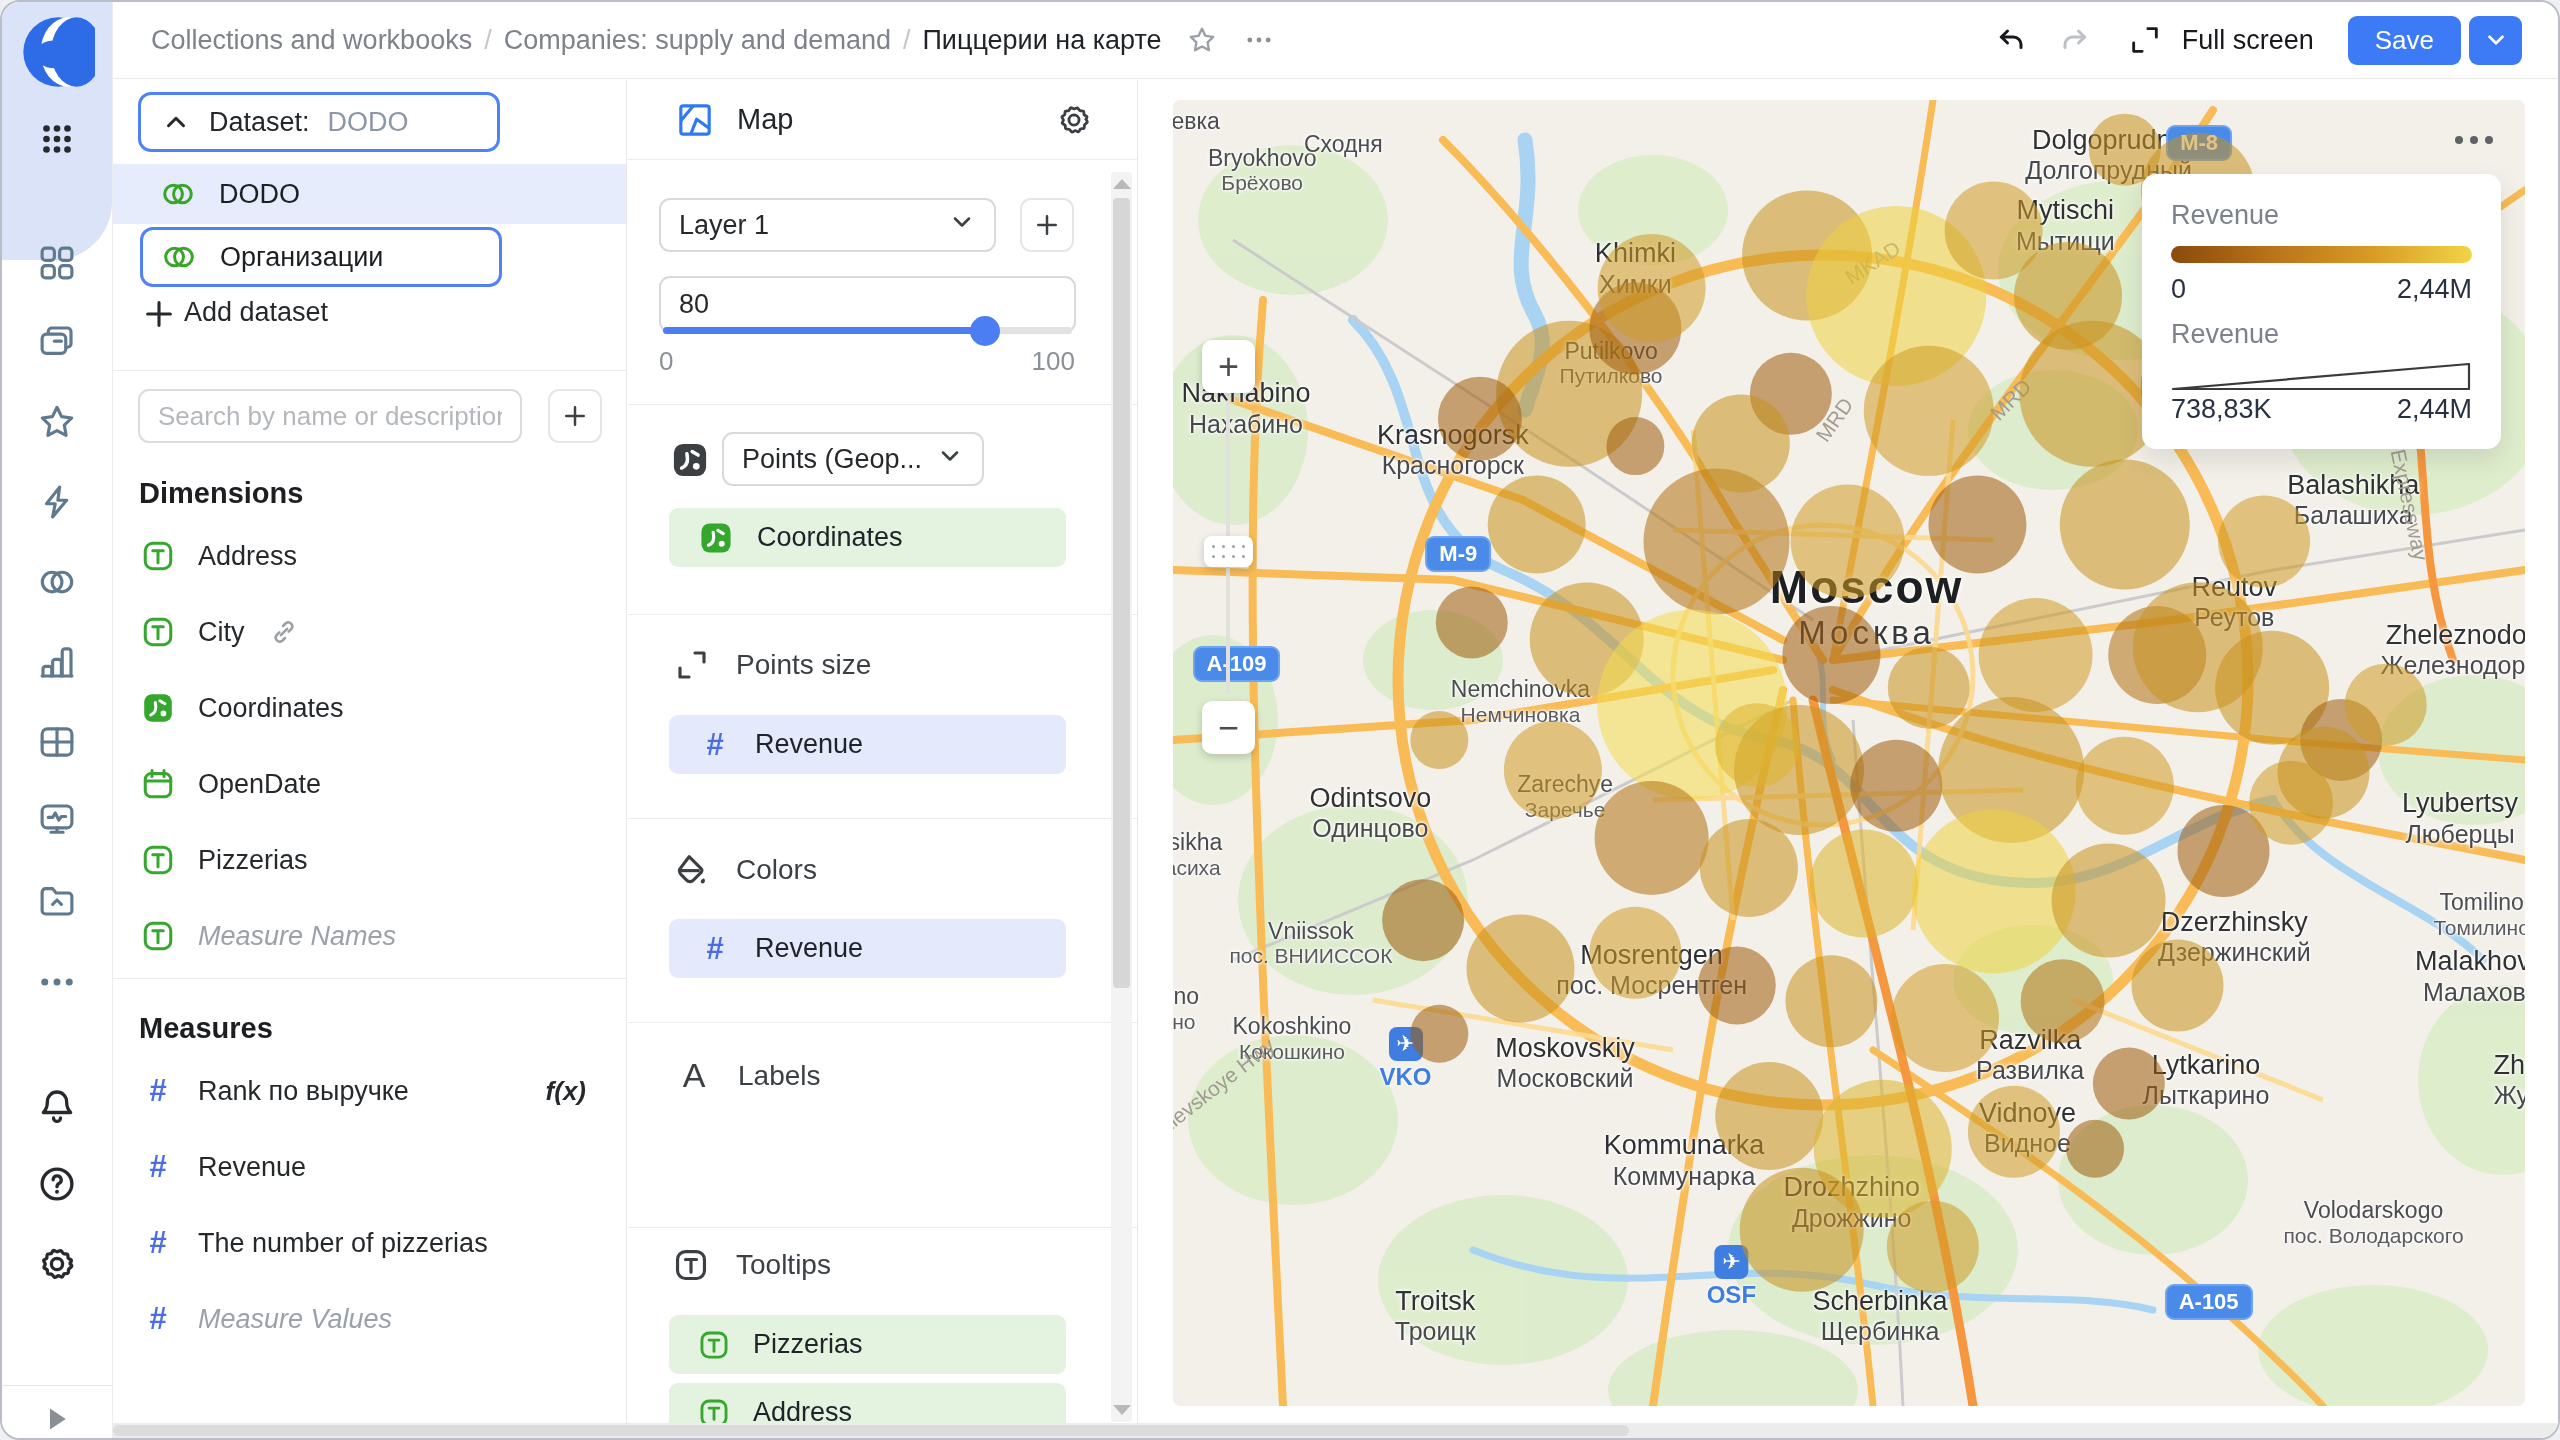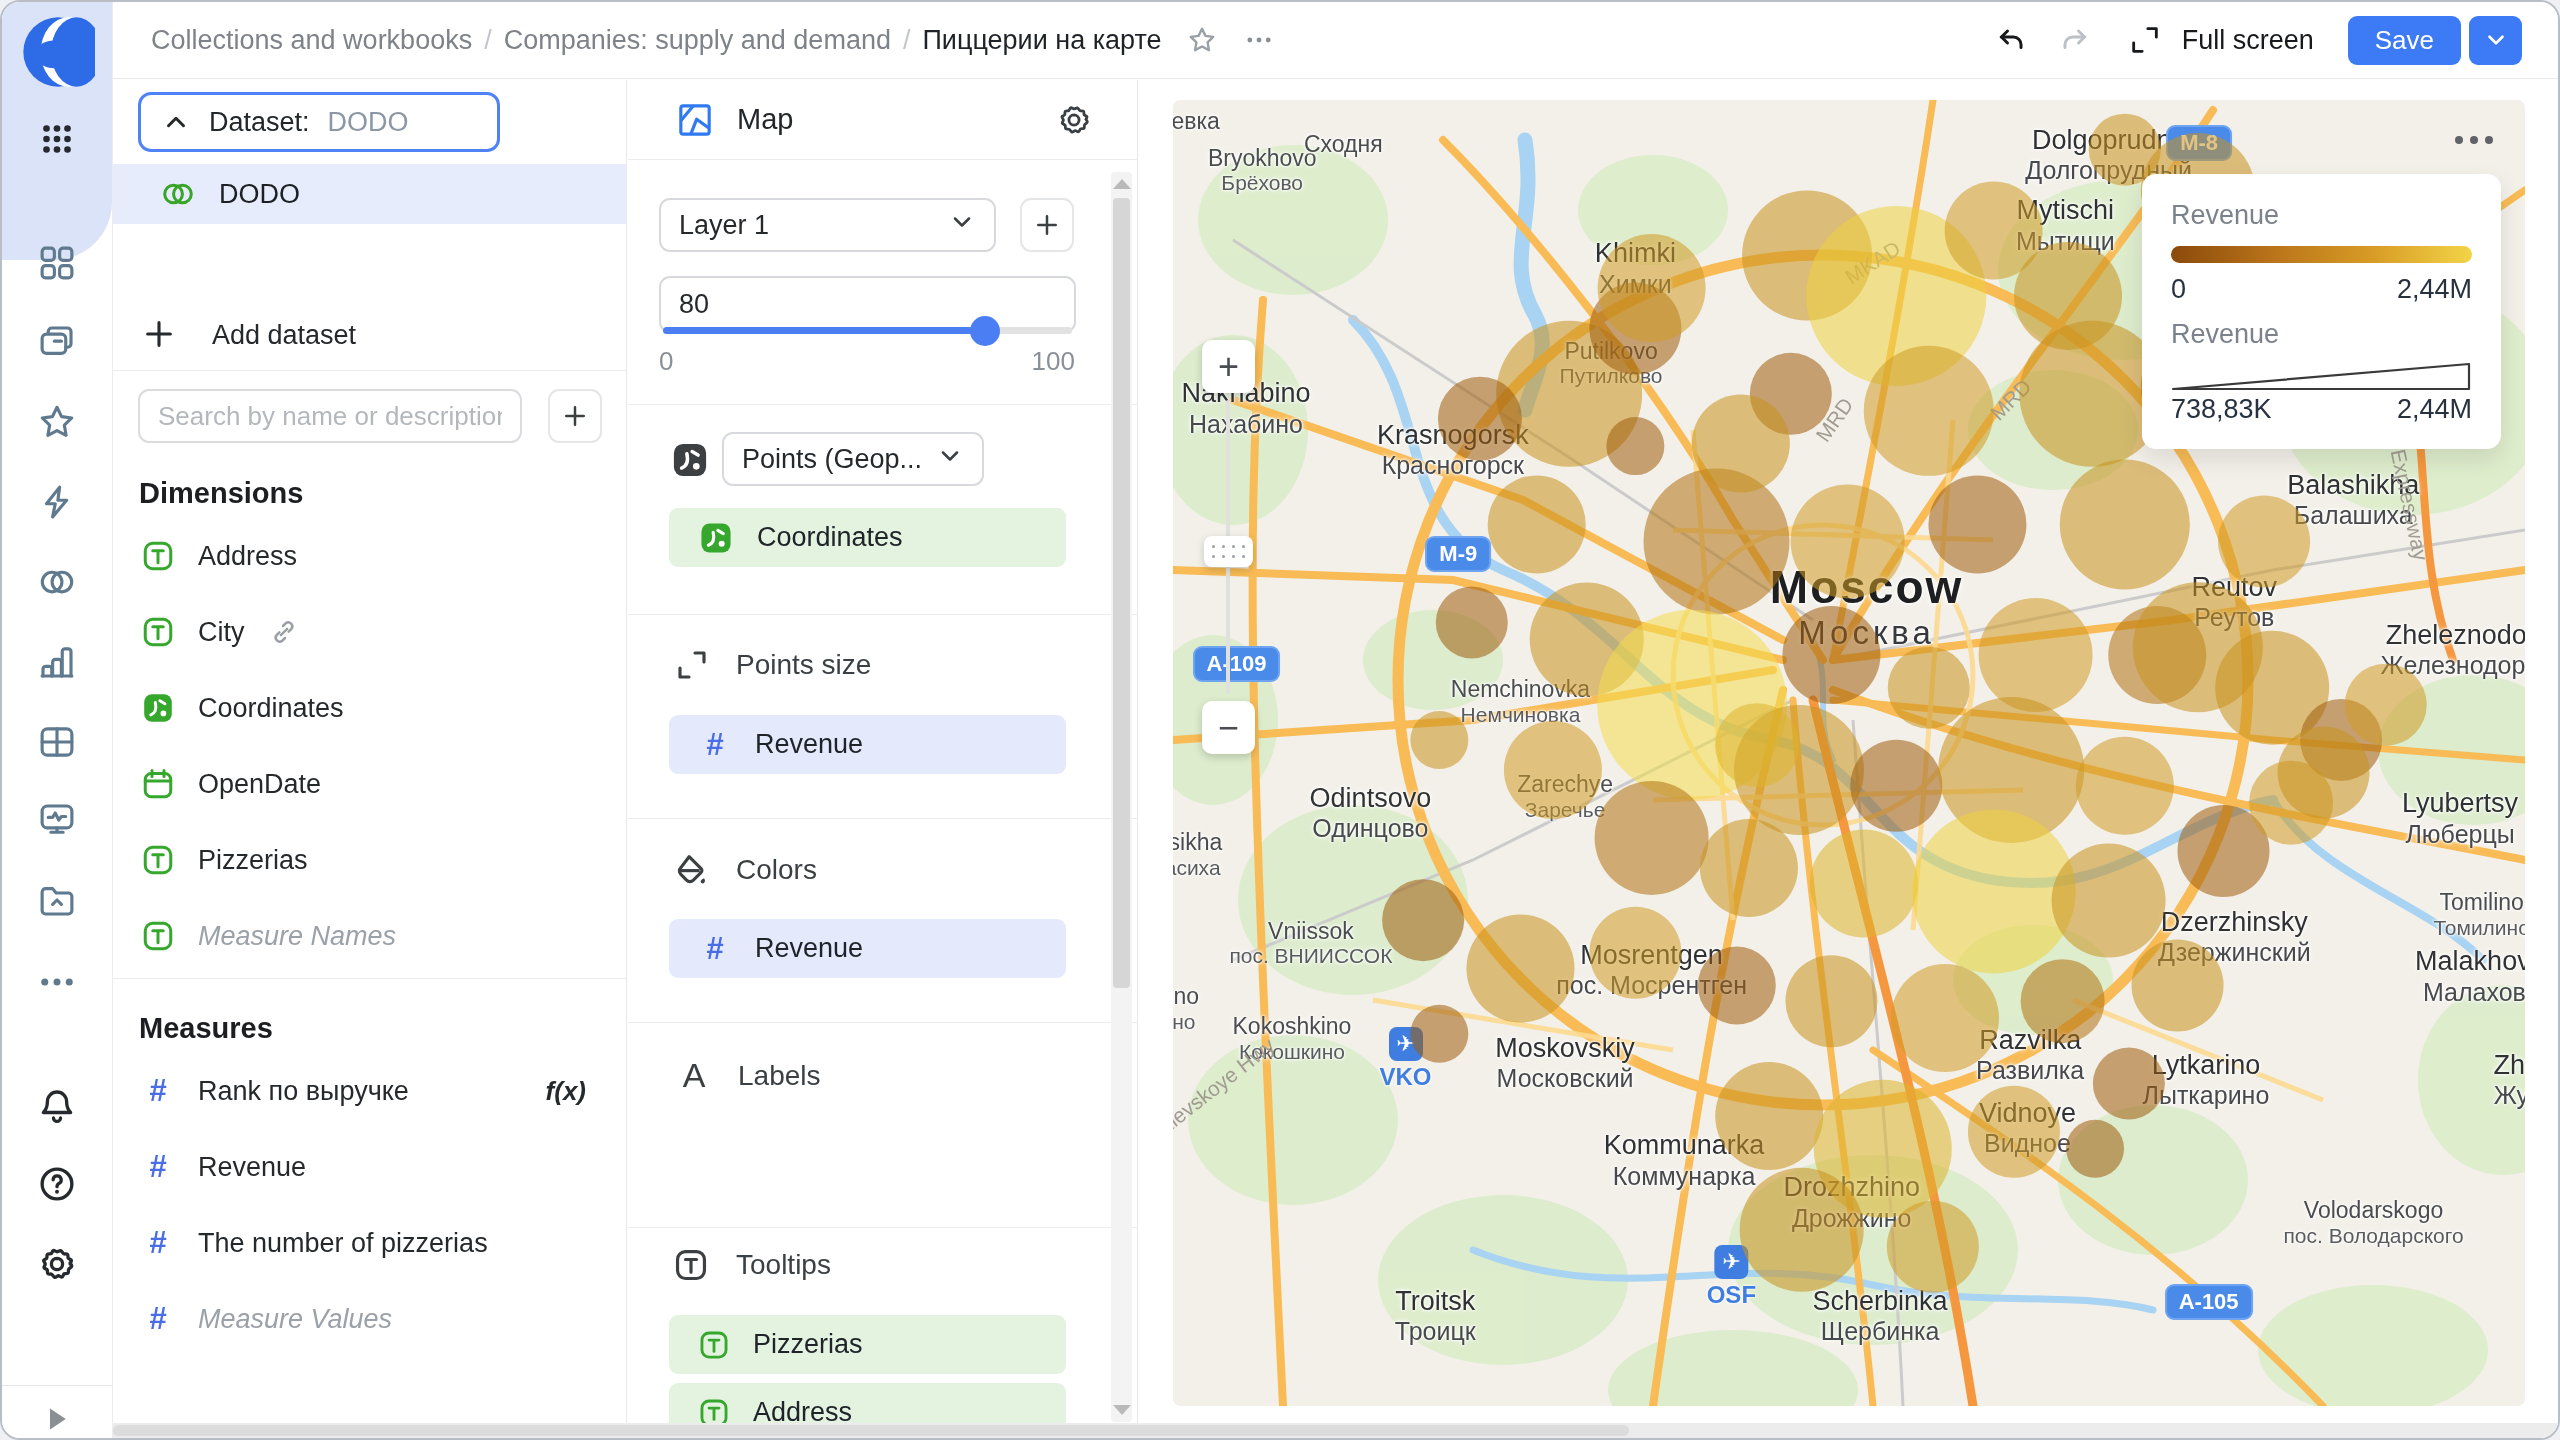--- a/index.html
+++ b/index.html
@@ -30,21 +30,21 @@
 
   
   .fields{position:absolute;left:110px;top:78px;width:515px;bottom:0;border-right:1px solid #e9e9e9;background:#fff;box-sizing:border-box;overflow:hidden;z-index:20;}
   .ds-select{position:absolute;left:26px;top:12px;width:362px;height:60px;border:3px solid #4f82f7;border-radius:13px;display:flex;align-items:center;padding:0 20px;gap:18px;box-sizing:border-box;cursor:pointer;background:#fff;}
   .ds-select .lab{font-size:27px;color:#23272b;}
   .ds-select .val{font-size:27px;color:#8b97a5;}
   .ds-row{position:absolute;left:0;right:0;top:84px;height:60px;background:#e6ecfb;display:flex;align-items:center;padding-left:47px;gap:22px;cursor:pointer;}
   .ds-row .lab{font-size:27px;color:#1d2023;}
   .ds-org{position:absolute;left:28px;top:147px;width:362px;height:60px;border:3px solid #4f82f7;border-radius:13px;display:flex;align-items:center;padding-left:17px;gap:22px;box-sizing:border-box;cursor:pointer;background:#fff;}
   .ds-org .lab{font-size:27px;color:#1d2023;}
-  .ds-add{position:absolute;left:30px;top:217px;height:54px;display:flex;align-items:flex-end;gap:36px;cursor:pointer;}
+  .ds-add{position:absolute;left:30px;top:217px;height:54px;display:flex;align-items:flex-start;gap:8px;cursor:pointer;}
   .ds-add .lab{font-size:27px;color:#26292c;}
   .f-div{position:absolute;left:0;right:0;height:1px;background:#ececec;}
   .search-wrap{position:absolute;left:26px;top:309px;display:flex;gap:26px;}
   .search{width:384px;height:54px;border:2px solid #dadce0;border-radius:11px;box-sizing:border-box;font-size:26px;color:#3c4043;padding:0 18px;font-family:"Liberation Sans",sans-serif;outline:none;}
   .search::placeholder{color:#b4b8bd;}
   .sq-btn{width:54px;height:54px;border:2px solid #e4e6e8;border-radius:11px;box-sizing:border-box;display:flex;align-items:center;justify-content:center;cursor:pointer;background:#fff;}
   .sect-h{position:absolute;left:27px;font-size:29px;font-weight:700;color:#1c1e21;}
   .flist{position:absolute;left:0;right:0;}
   .frow{height:76px;display:flex;align-items:center;padding:0 40px 0 28px;gap:22px;cursor:grab;}
   .frow .lab{font-size:27px;color:#26292c;}
@@ -297,20 +297,27 @@
         </svg>
       <span class="lab">Dataset:</span>
       <span class="val">DODO</span>
     </div>
     <div class="ds-row">
       <svg width="38" height="38" viewBox="0 0 24 24" fill="none" stroke="#38a528" stroke-width="1.9">
           <circle cx="9.2" cy="12" r="5.6"></circle>
           <circle cx="14.8" cy="12" r="5.6"></circle>
         </svg>
       <span class="lab">DODO</span>
+    </div>
+    <div class="ds-org">
+      <svg width="38" height="38" viewBox="0 0 24 24" fill="none" stroke="#38a528" stroke-width="1.9">
+          <circle cx="9.2" cy="12" r="5.6"></circle>
+          <circle cx="14.8" cy="12" r="5.6"></circle>
+        </svg>
+      <span class="lab">Организации</span>
     </div>
     <div class="ds-add">
       <svg width="34" height="34" viewBox="0 0 24 24" fill="none" stroke="#26292d" stroke-width="2.2" stroke-linecap="round">
           <path d="M12 4v16M4 12h16"></path>
         </svg>
       <span class="lab">Add dataset</span>
     </div>
     <div class="f-div" style="top:290px"></div>
 
     <div class="search-wrap">

